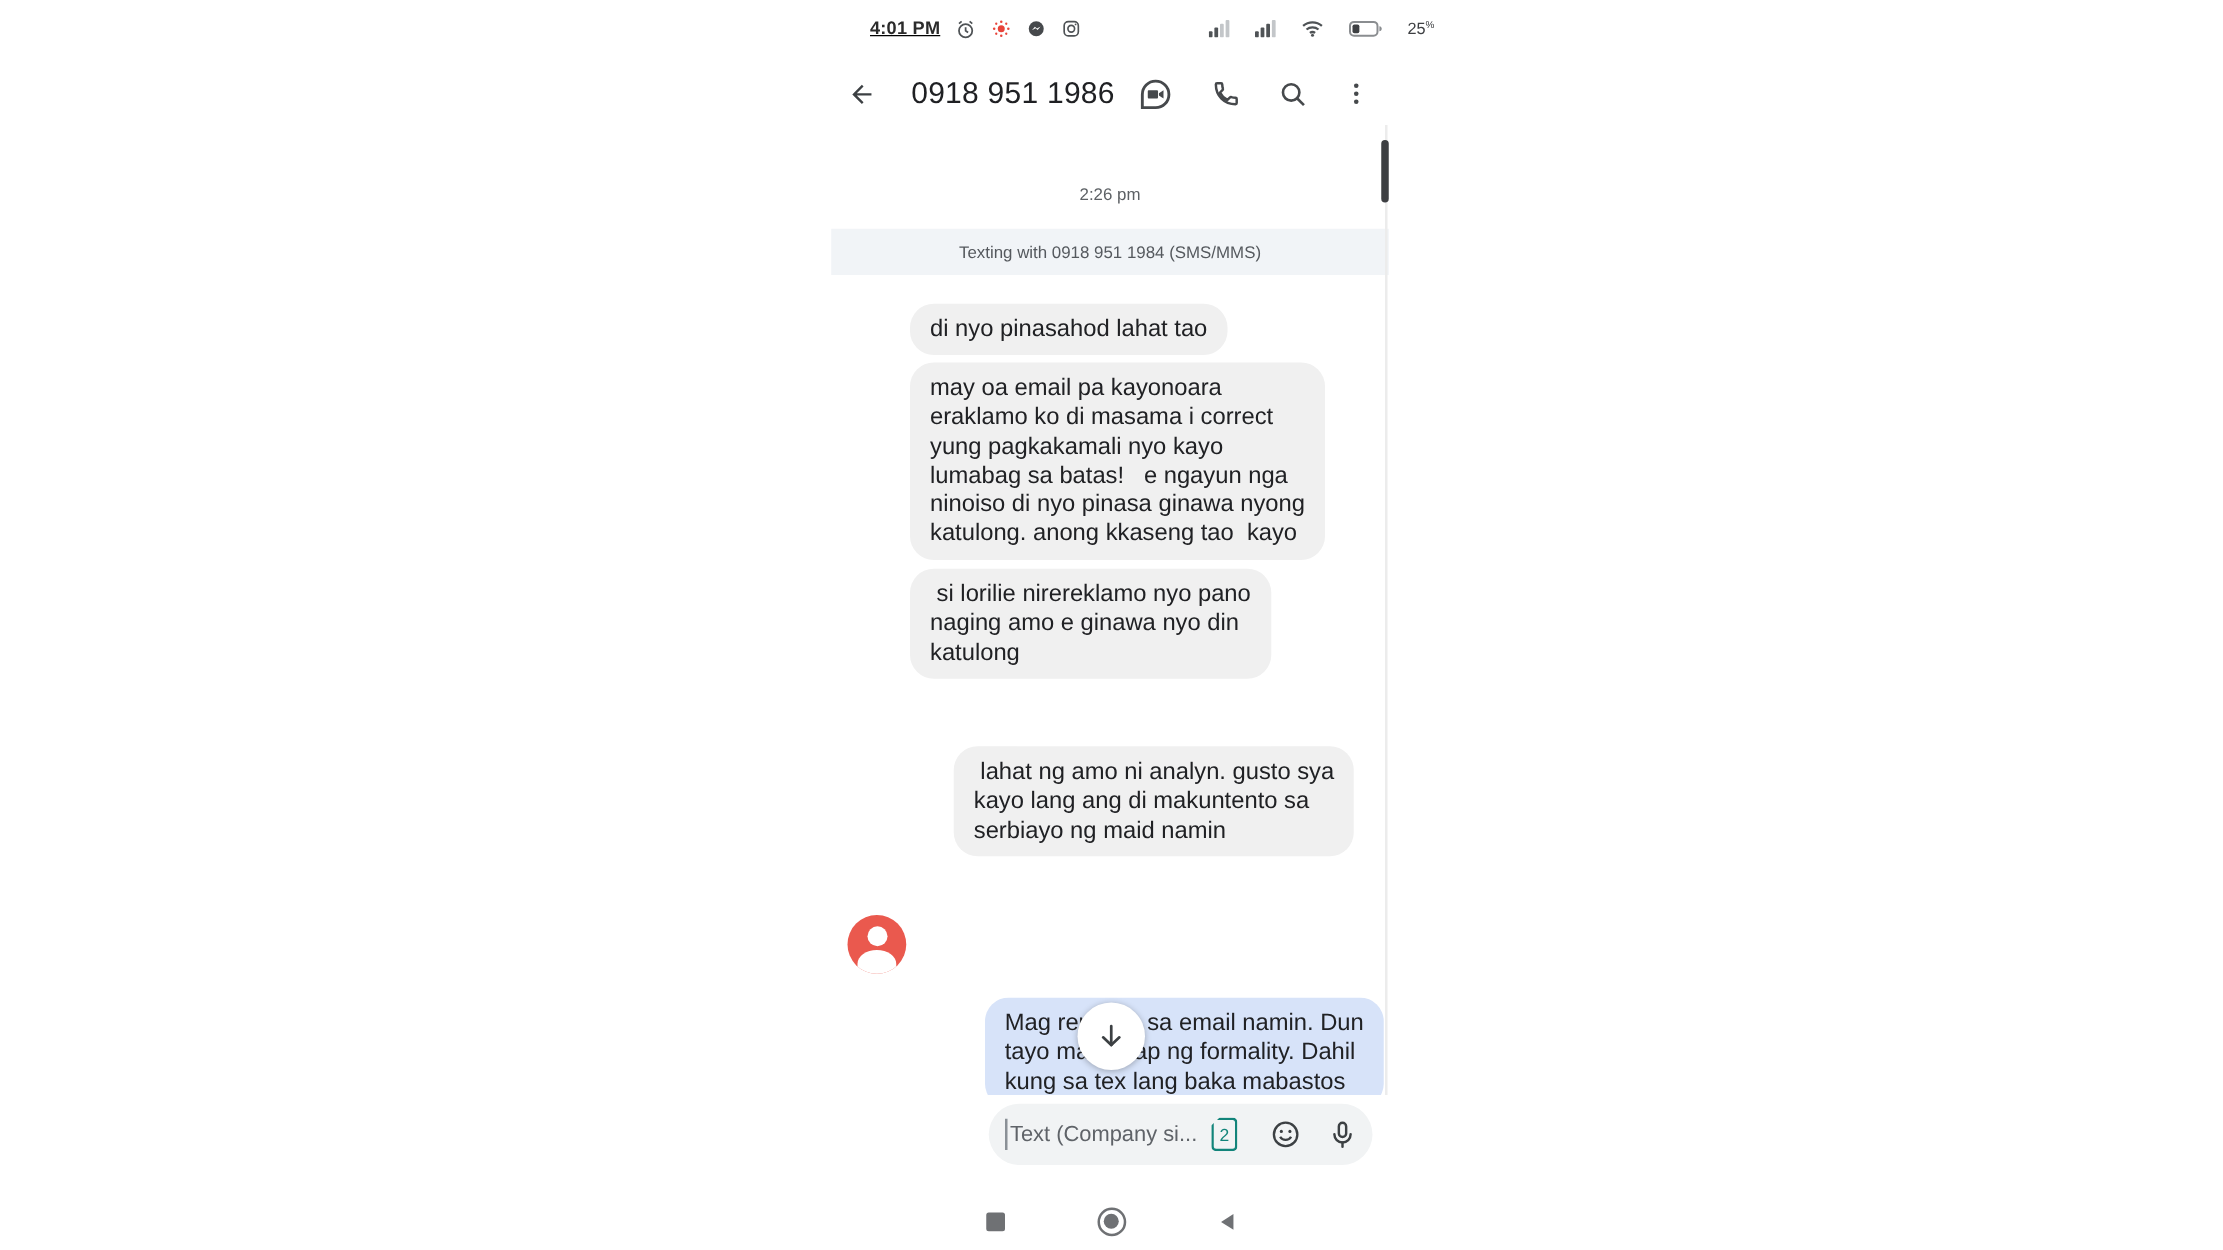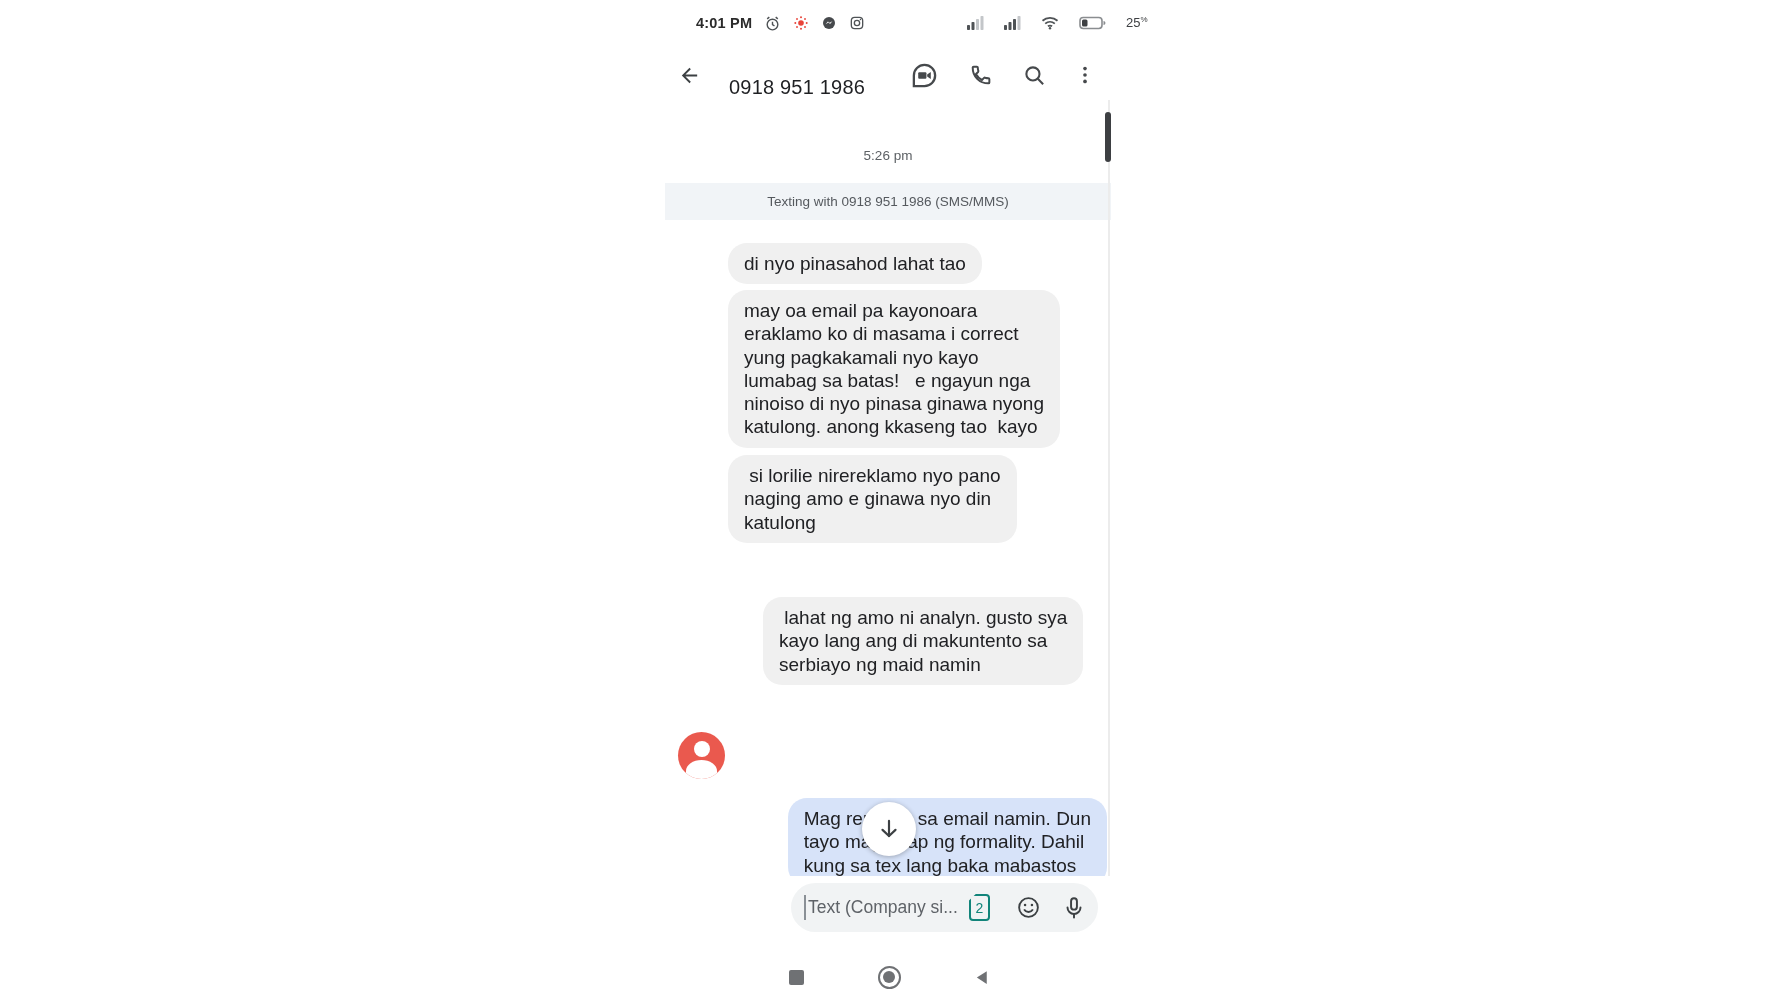--- a/index.html
+++ b/index.html
@@ -1,32 +1,32 @@
 <!DOCTYPE html>
 <html><head>
 <meta charset="utf-8">
 <style>
   * { margin:0; padding:0; box-sizing:border-box; }
   html,body { width:1778px; height:1000px; background:#ffffff; overflow:hidden;
     font-family:"Liberation Sans","DejaVu Sans",sans-serif; }
   .phone { position:absolute; left:665px; top:0; width:446px; height:1000px; background:#fff; }
 
   
-  .sb-left { position:absolute; left:31px; top:11px; height:24px; display:flex; align-items:center; gap:12px; }
+  .sb-left { position:absolute; left:31px; top:11px; height:24px; display:flex; align-items:center; gap:12px;text-decoration:underline; }
   .sb-time { font-size:14.5px; font-weight:600; color:#2b2b2b; letter-spacing:.2px; }
   .sb-right { position:absolute; left:302px; top:11px; height:24px; display:flex; align-items:center; gap:20px; }
   .sb-pct { font-size:13px; color:#3e4043; }
   .sb-pct sup { font-size:8px; }
   .icon { display:inline-flex; align-items:center; justify-content:center; }
 
   
   .header { position:absolute; left:0; top:53px; width:446px; height:44px; }
   .hbtn { position:absolute; top:2px; width:40px; height:40px; display:flex; align-items:center; justify-content:center; }
   .h-back { left:4px; }
-  .h-title { position:absolute; left:64px; top:12px; height:44px; line-height:44px; font-size:20px; color:#1f2023; letter-spacing:.2px; }
+  .h-title { position:absolute; left:64px; top:0; height:44px; line-height:44px; font-size:24px; color:#1f2023; letter-spacing:.2px; }
   .h-video { left:239px; } .h-call { left:295px; } .h-search { left:349px; } .h-more { left:400px; }
 
   
   .time-divider { position:absolute; left:0; top:148px; width:446px; text-align:center; font-size:13.5px; color:#5d6165; }
   .banner { position:absolute; left:0; top:183px; width:446px; height:37px; background:#f1f4f7;
     display:flex; align-items:center; justify-content:center; font-size:13.5px; color:#55595e; }
 
   .msg { position:absolute; background:#f0f0f0; border-radius:19px; padding:9px 16px;
     font-size:19px; line-height:23.3px; color:#202124; white-space:pre-wrap; }
   .m0 { left:63px; top:243px; } .m1 { left:63px; top:290px; } .m2 { left:63px; top:455px; }
@@ -180,22 +180,22 @@
       <span class="icon">
         <svg width="22" height="22" viewBox="0 0 24 24" fill="#46494c">
           <circle cx="12" cy="5" r="2"></circle>
             <circle cx="12" cy="12" r="2"></circle>
             <circle cx="12" cy="19" r="2"></circle>
         </svg>
       </span>
     </div>
   </div>
 
-  <div class="time-divider">5:26 pm</div>
-  <div class="banner">Texting with 0918 951 1986 (SMS/MMS)</div>
+  <div class="time-divider">2:26 pm</div>
+  <div class="banner">Texting with 0918 951 1984 (SMS/MMS)</div>
 
   <div class="msg m0">di nyo pinasahod lahat tao</div>
   <div class="msg m2"> si lorilie nirereklamo nyo pano
 naging amo e ginawa nyo din
 katulong</div>
   <div class="msg m1">may oa email pa kayonoara
 eraklamo ko di masama i correct
 yung pagkakamali nyo kayo
 lumabag sa batas!   e ngayun nga
 ninoiso di nyo pinasa ginawa nyong

